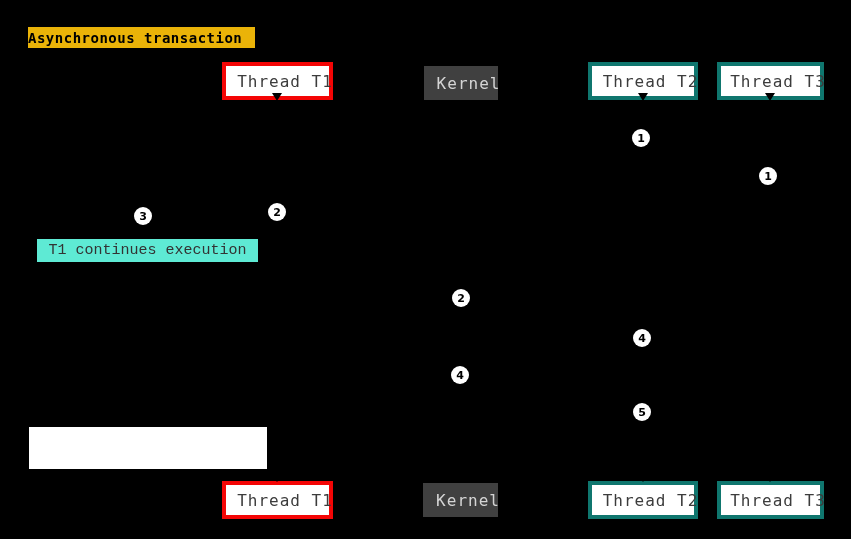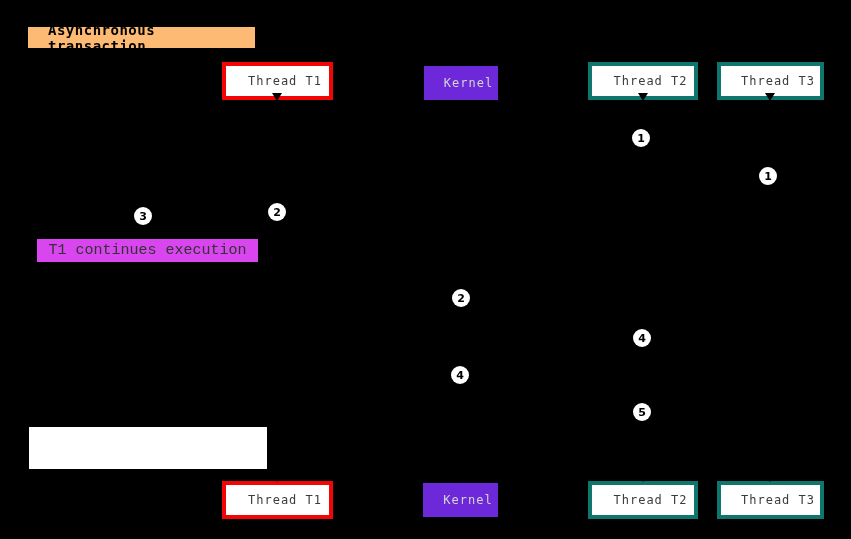--- a/index.html
+++ b/index.html
@@ -7,36 +7,36 @@
     width: 851px; height: 539px;
     background: #000;
     position: relative;
     overflow: hidden;
     font-family: "DejaVu Sans Mono", monospace;
   }
   .abs { position: absolute; box-sizing: border-box; }
 
   .title-box {
     left: 28px; top: 27px; width: 227px; height: 21px;
-    background: #fdba74; color: #000;
+    background: #eab308; color: #000;
     font: bold 14px "DejaVu Sans Mono", monospace;
     display: flex; align-items: center;
-    padding-left: 20px; letter-spacing: 0.5px;
+    padding-left: 0; letter-spacing: 0.5px;
   }
 
   .actor {
     background: #fff;
     display: flex; align-items: center; justify-content: center;
-    font-size: 12px; letter-spacing: 1px; color: #3c3c3c;
+    font-size: 16px; letter-spacing: 1px; color: #3c3c3c;
     white-space: nowrap;
     padding-left: 15px;
   }
   .red-border  { border: 4px solid #f40505; }
   .blue-border { border: 4px solid #0f766e; }
-  .blue-fill   { background: #6d28d9; color: #d5d5d5; border: none; }
+  .blue-fill   { background: #404040; color: #d5d5d5; border: none; }
 
   
   .t1-top     { left: 222px; top: 62px; width: 111px; height: 38px; }
   .kernel-top { left: 424px; top: 66px; width:  74px; height: 34px; }
   .t2-top     { left: 588px; top: 62px; width: 110px; height: 38px; }
   .t3-top     { left: 717px; top: 62px; width: 107px; height: 38px; }
   
   .t1-bot     { left: 222px; top: 481px; width: 111px; height: 38px; }
   .kernel-bot { left: 423px; top: 483px; width:  75px; height: 34px; }
   .t2-bot     { left: 588px; top: 481px; width: 110px; height: 38px; }
@@ -45,21 +45,21 @@
   .marker {
     position: absolute; width: 18px; height: 18px;
     border-radius: 50%; background: #fff; color: #000;
     font: bold 11px "DejaVu Sans", sans-serif;
     display: flex; align-items: center; justify-content: center;
     z-index: 4;
   }
 
   .note-box {
     left: 37px; top: 239px; width: 221px; height: 23px;
-    background: #d946ef; color: #333;
+    background: #5eead4; color: #333;
     font: 15px "Liberation Mono", monospace;
     display: flex; align-items: center; justify-content: center;
     white-space: nowrap;
   }
 
   .blank-box {
     left: 29px; top: 427px; width: 238px; height: 42px;
     background: #fff;
   }
 

